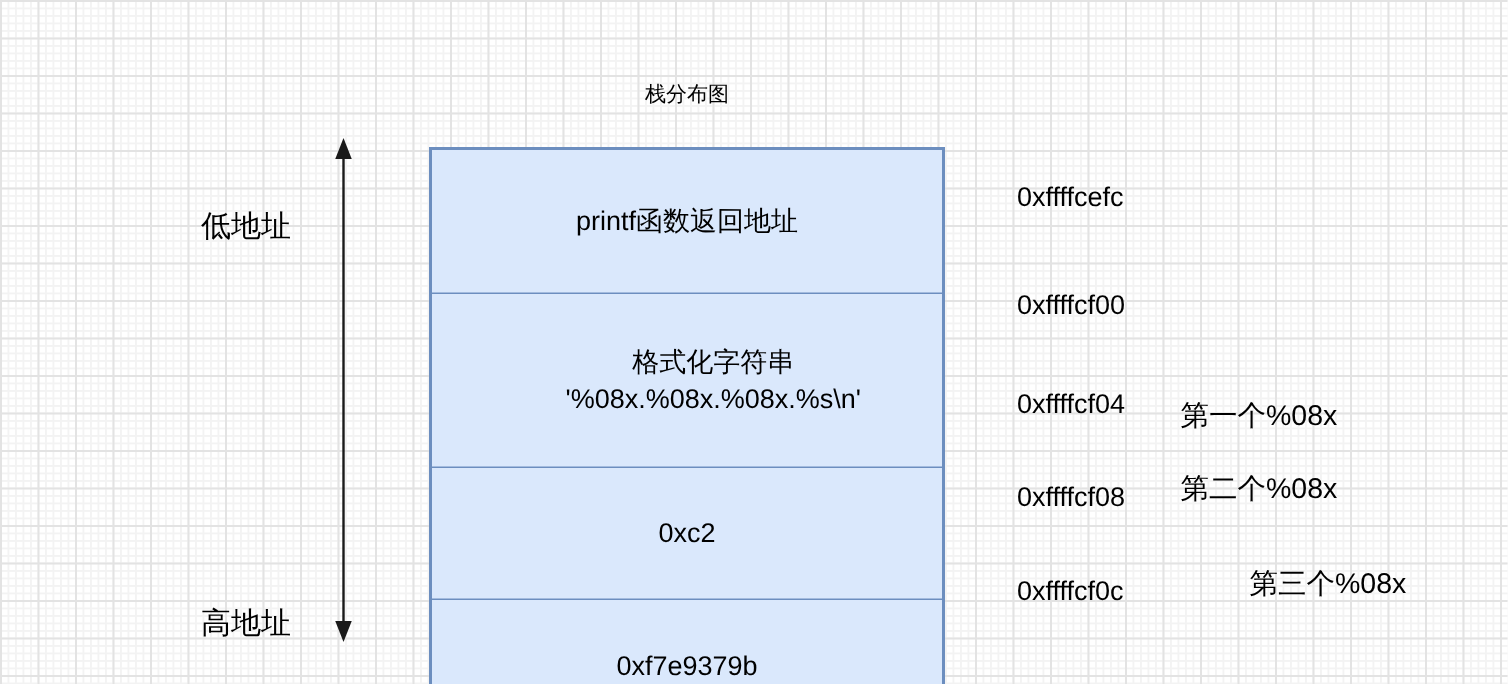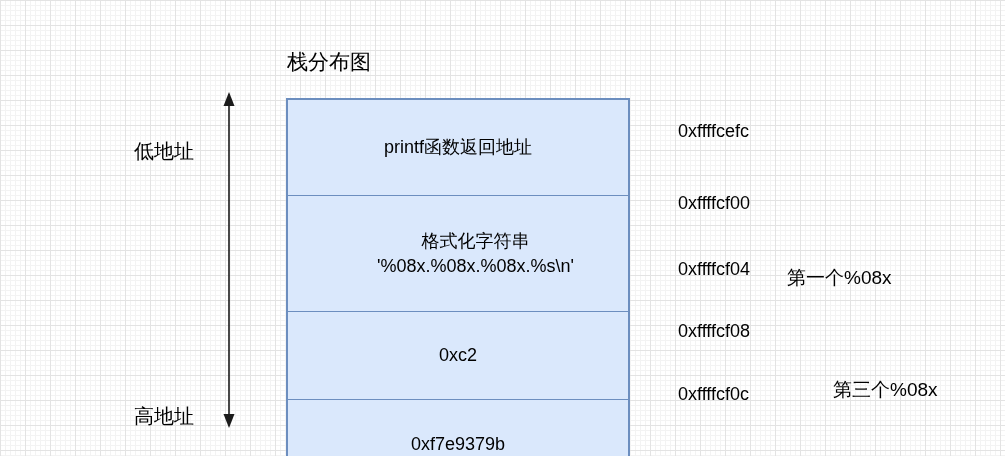--- a/index.html
+++ b/index.html
@@ -19,21 +19,22 @@
       linear-gradient(to bottom, #e3e3e3 1px, transparent 1px),
       linear-gradient(to right, #f3f3f3 1px, transparent 1px),
       linear-gradient(to bottom, #f3f3f3 1px, transparent 1px);
     background-size: 25px 25px, 25px 25px, 5px 5px, 5px 5px;
   }
   .title {
     position: absolute;
     left: 287px;
     top: 49px;
     width: 342px;
-    font-size: 21px;
+    text-align: center;
+    font-size: 14px;
     line-height: 26px;
     white-space: nowrap;
   }
   .stack-box {
     position: absolute;
     left: 286px;
     top: 98px;
     width: 344px;
     height: 392px;
     box-sizing: border-box;
@@ -118,15 +119,16 @@
     </div>
   </div>
 
   <div class="addr" style="top:120px;">0xffffcefc</div>
   <div class="addr" style="top:192px;">0xffffcf00</div>
   <div class="addr" style="top:258px;">0xffffcf04</div>
   <div class="addr" style="top:320px;">0xffffcf08</div>
   <div class="addr" style="top:383px;">0xffffcf0c</div>
 
   <div class="note" style="top:266px;">第一个%08x</div>
+  <div class="note" style="top:315px;">第二个%08x</div>
   <div class="note" style="top:378px;margin-left:46px;">第三个%08x</div>
 
 </div>
 
 </body></html>

